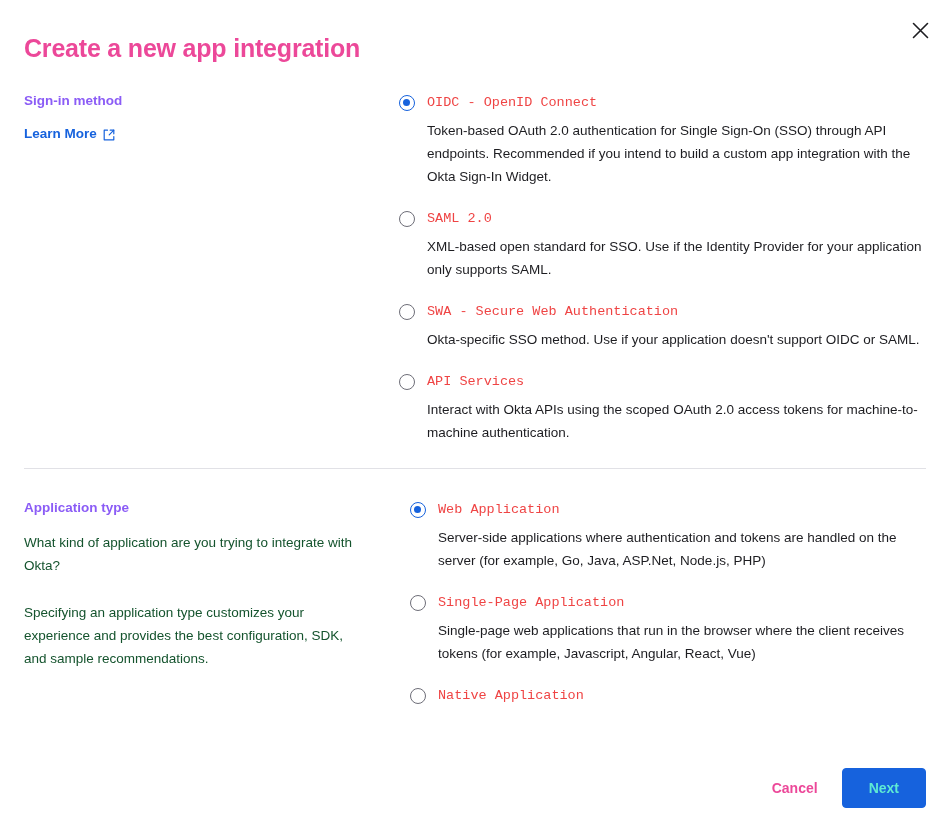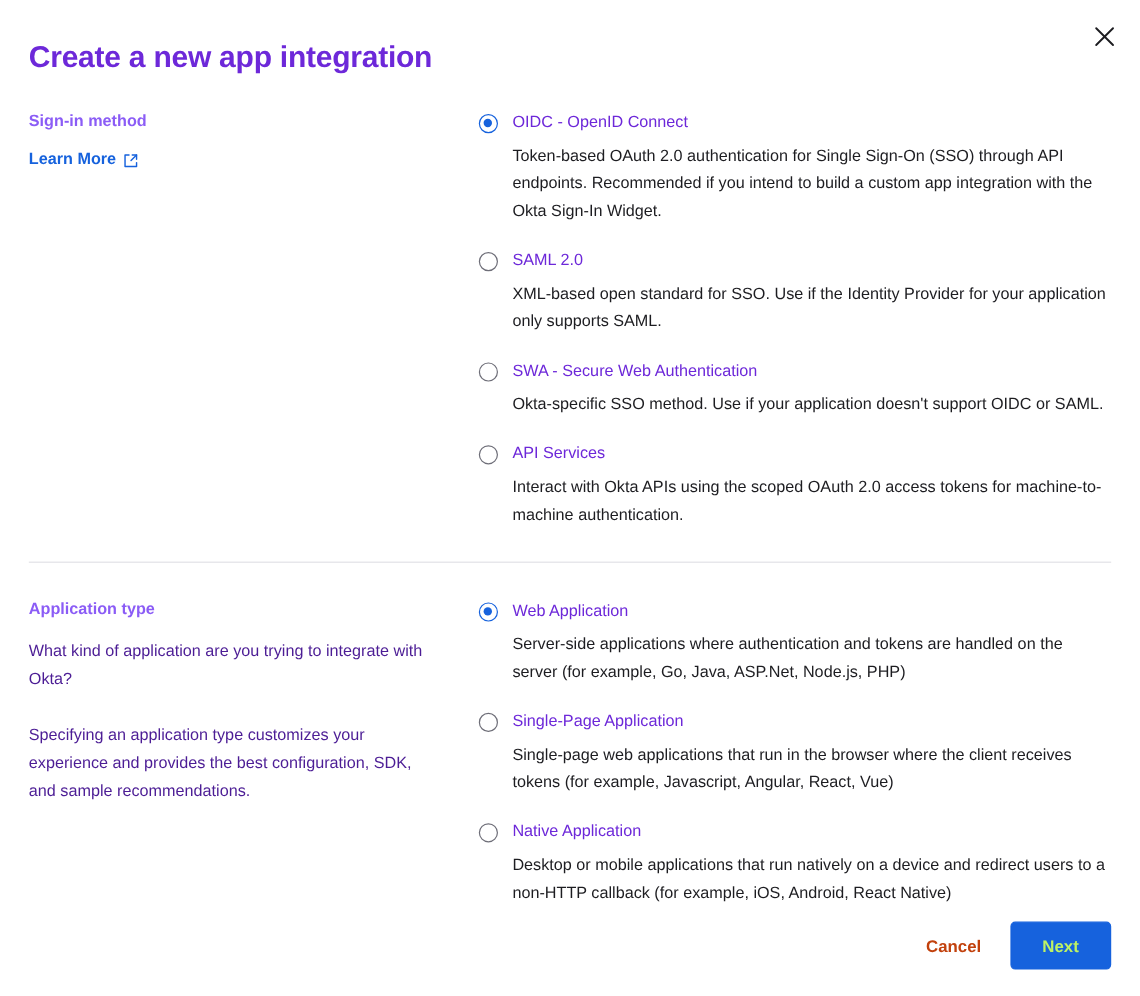--- a/index.html
+++ b/index.html
@@ -37,21 +37,21 @@
     padding: 0;
   }
   .close-btn svg { display: block; }
   .modal-title {
     position: absolute;
     top: 34px;
     left: 24px;
     font-size: 25px;
     font-weight: bold;
     letter-spacing: -0.2px;
-    color: #6d28d9;
+    color: #ec4899;
     margin: 0;
   }
   .section {
     position: absolute;
     left: 24px;
     width: 902px;
     display: flex;
   }
   .section-left {
     width: 370px;
@@ -76,21 +76,21 @@
     color: #1662dd;
     font-size: 13.5px;
     font-weight: bold;
     text-decoration: none;
     cursor: pointer;
   }
   .learn-more .ext-icon { display: inline-flex; }
   .left-para {
     font-size: 13.5px;
     line-height: 1.72;
-    color: #4c1d95;
+    color: #14532d;
     margin: 0 0 24px 0;
     max-width: 345px;
   }
   .left-para:last-child { margin-bottom: 0; }
 
   .radio-row {
     display: flex;
     align-items: flex-start;
     margin-bottom: 20px;
     cursor: pointer;
@@ -118,23 +118,24 @@
     top: 3px;
     left: 3px;
     width: 7px;
     height: 7px;
     border-radius: 50%;
     background: #1662dd;
   }
   .radio-text { flex: 1 1 auto; }
   .radio-title {
     font-size: 13.5px;
-    color: #6d28d9;
+    color: #ef4444;
     line-height: 1.45;
     margin: 0;
+    font-family: Liberation Mono, monospace;
   }
   .radio-desc {
     font-size: 13.5px;
     color: #1d1d21;
     line-height: 1.72;
     margin: 6px 0 0 0;
     max-width: 512px;
   }
   .divider {
     position: absolute;
@@ -149,31 +150,31 @@
     right: 24px;
     bottom: 22px;
     display: flex;
     justify-content: flex-end;
     align-items: center;
     gap: 10px;
   }
   .btn-cancel {
     border: none;
     background: transparent;
-    color: #c2410c;
+    color: #ec4899;
     font-size: 14px;
     font-weight: bold;
     font-family: "Liberation Sans", sans-serif;
     padding: 10px 14px;
     cursor: pointer;
   }
   .btn-next {
     border: 1px solid #1662dd;
     background: #1662dd;
-    color: #bef264;
+    color: #5eead4;
     font-size: 14px;
     font-weight: bold;
     font-family: "Liberation Sans", sans-serif;
     padding: 11px 26px;
     border-radius: 4px;
     cursor: pointer;
   }
 </style>
 </head>
 <body>
@@ -234,21 +235,21 @@
           <span class="radio-title">API Services</span>
           <p class="radio-desc">Interact with Okta APIs using the scoped OAuth 2.0 access tokens for machine-to-machine authentication.</p>
         </span>
       </div>
 
     </div>
   </div>
 
   <div class="divider" style="top: 468px;"></div>
 
-  <div class="section" style="top: 499px;">
+  <div class="section" style="top: 499px; gap: 11px;">
     <div class="section-left">
       <div class="section-label">Application type</div>
       <p class="left-para">What kind of application are you trying to integrate with Okta?</p>
       <p class="left-para">Specifying an application type customizes your experience and provides the best configuration, SDK, and sample recommendations.</p>
     </div>
     <div class="section-right">
 
       <div class="radio-row selected">
         <span class="radio-outer"></span>
         <span class="radio-text">
@@ -262,21 +263,20 @@
         <span class="radio-text">
           <span class="radio-title">Single-Page Application</span>
           <p class="radio-desc">Single-page web applications that run in the browser where the client receives tokens (for example, Javascript, Angular, React, Vue)</p>
         </span>
       </div>
 
       <div class="radio-row">
         <span class="radio-outer"></span>
         <span class="radio-text">
           <span class="radio-title">Native Application</span>
-          <p class="radio-desc">Desktop or mobile applications that run natively on a device and redirect users to a non-HTTP callback (for example, iOS, Android, React Native)</p>
         </span>
       </div>
 
     </div>
   </div>
 
   <div class="footer">
     <button class="btn-cancel">Cancel</button>
     <button class="btn-next">Next</button>
   </div>

